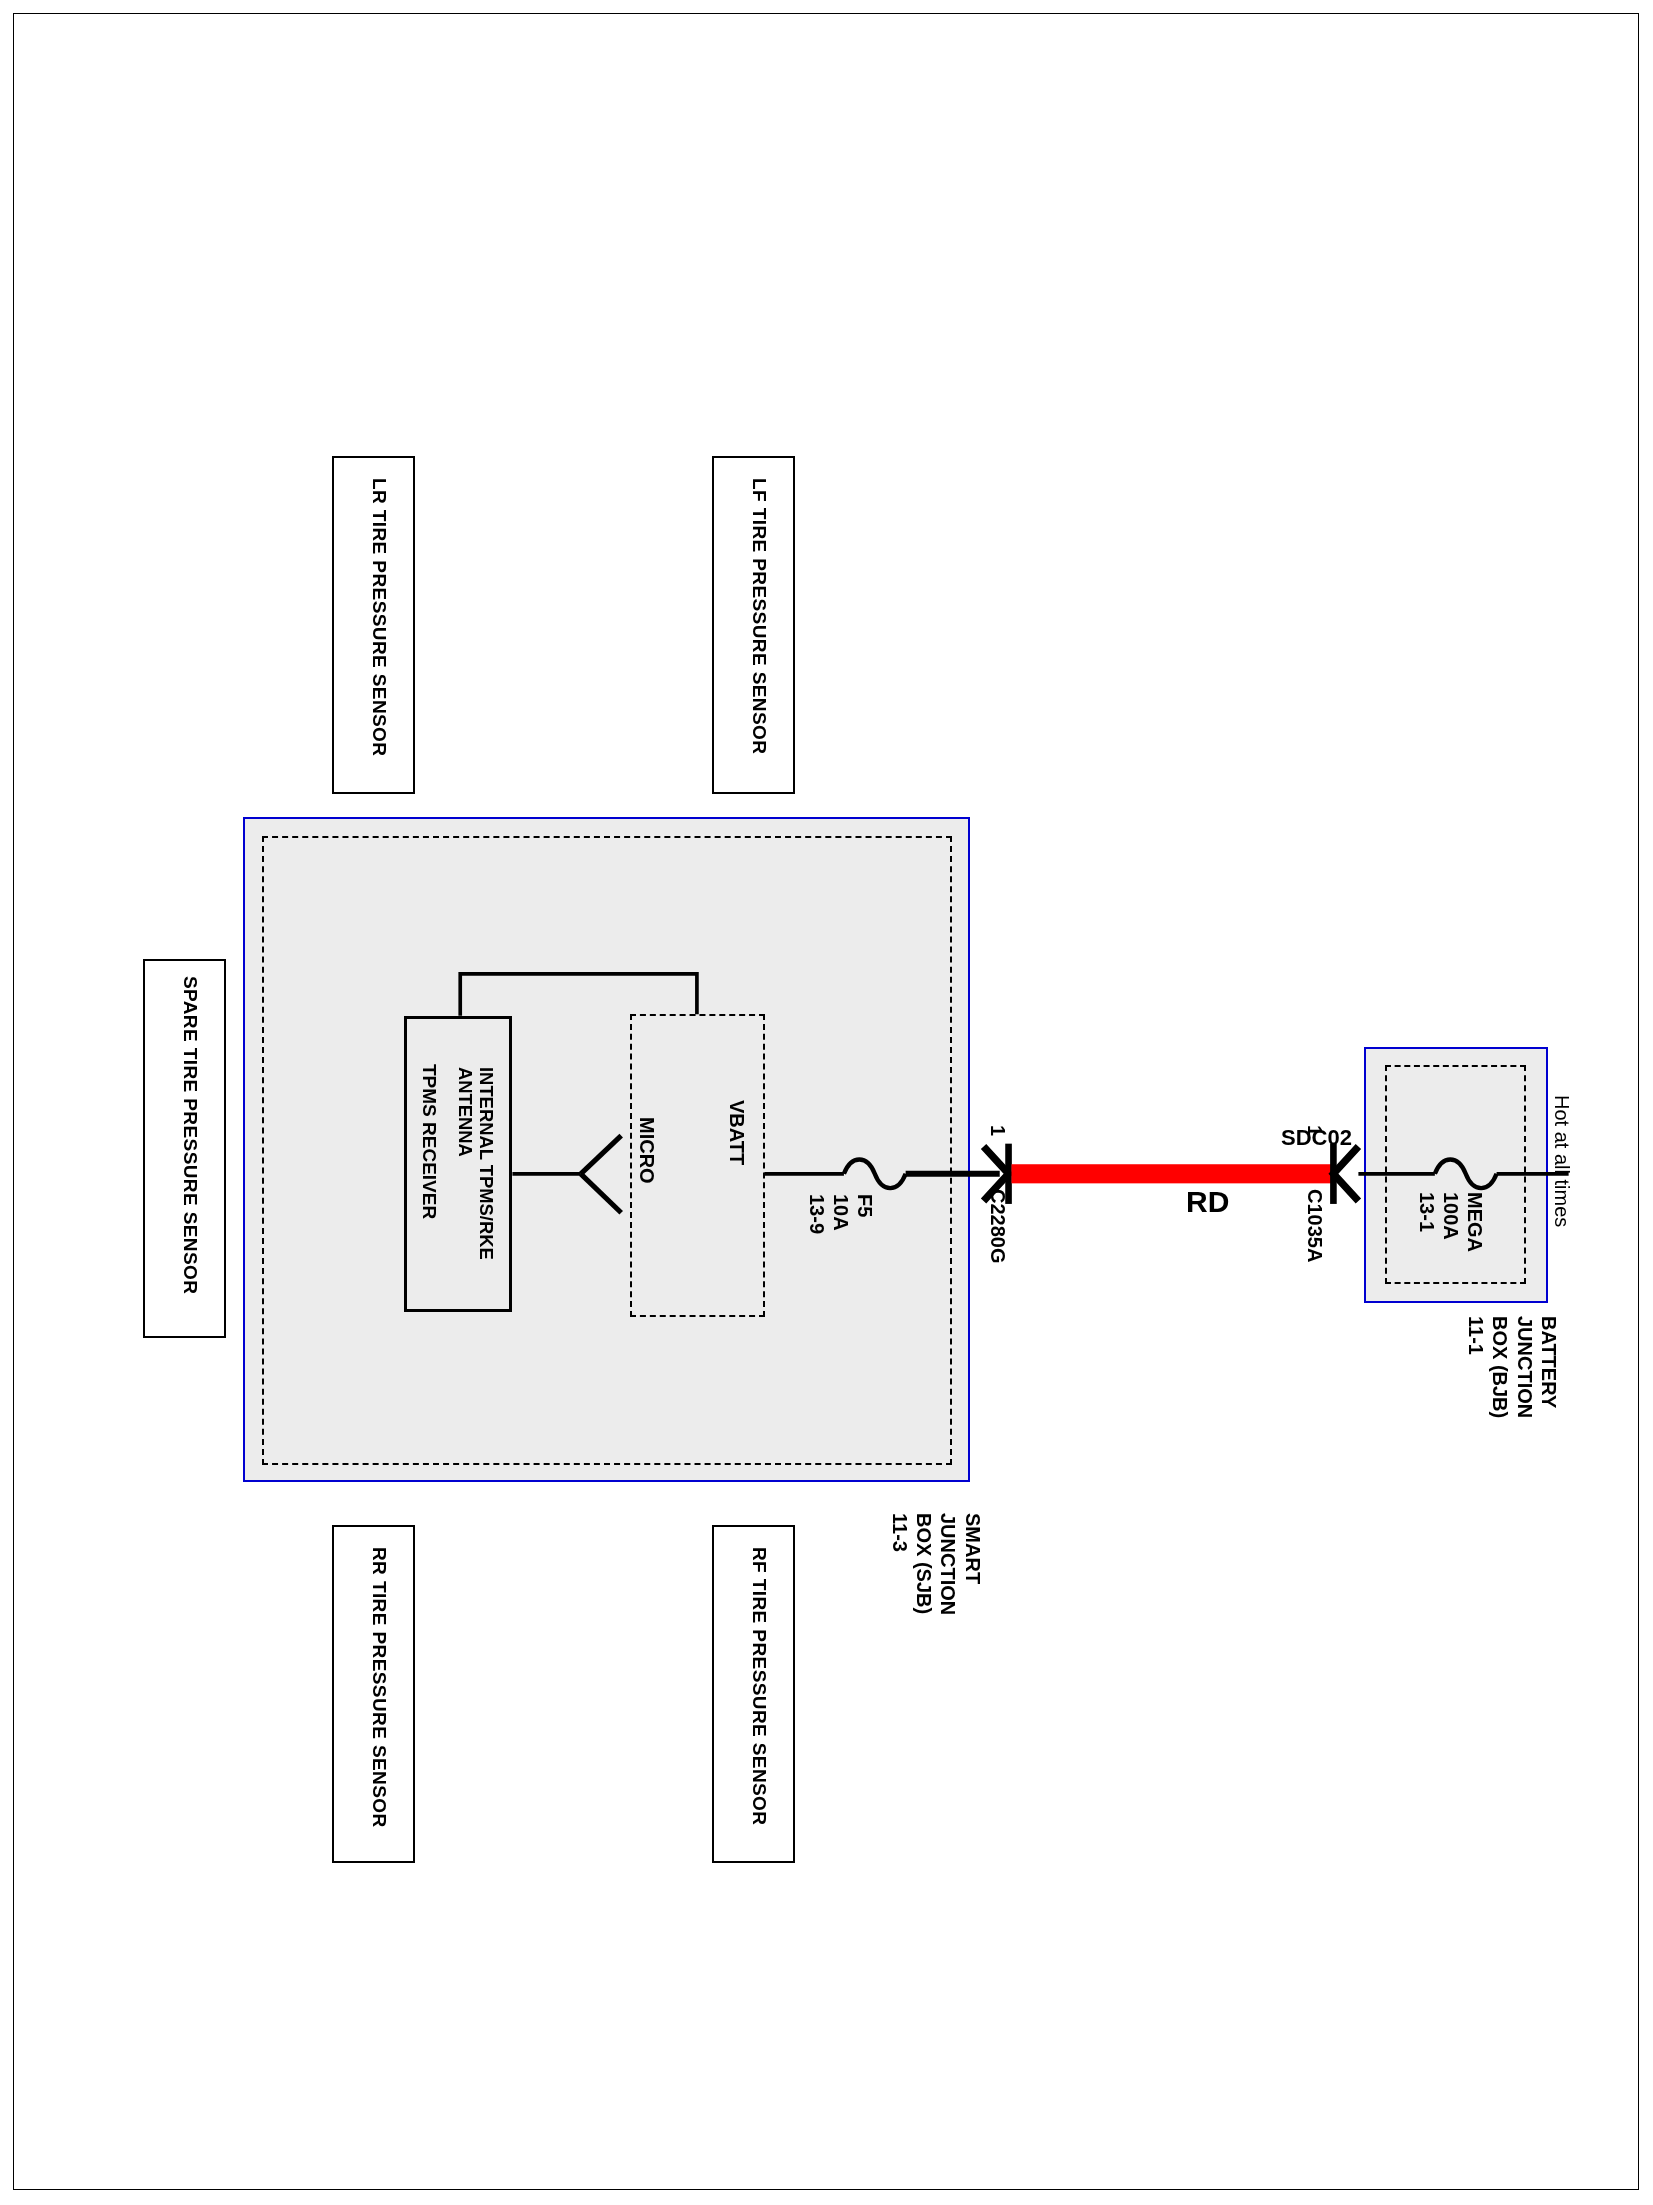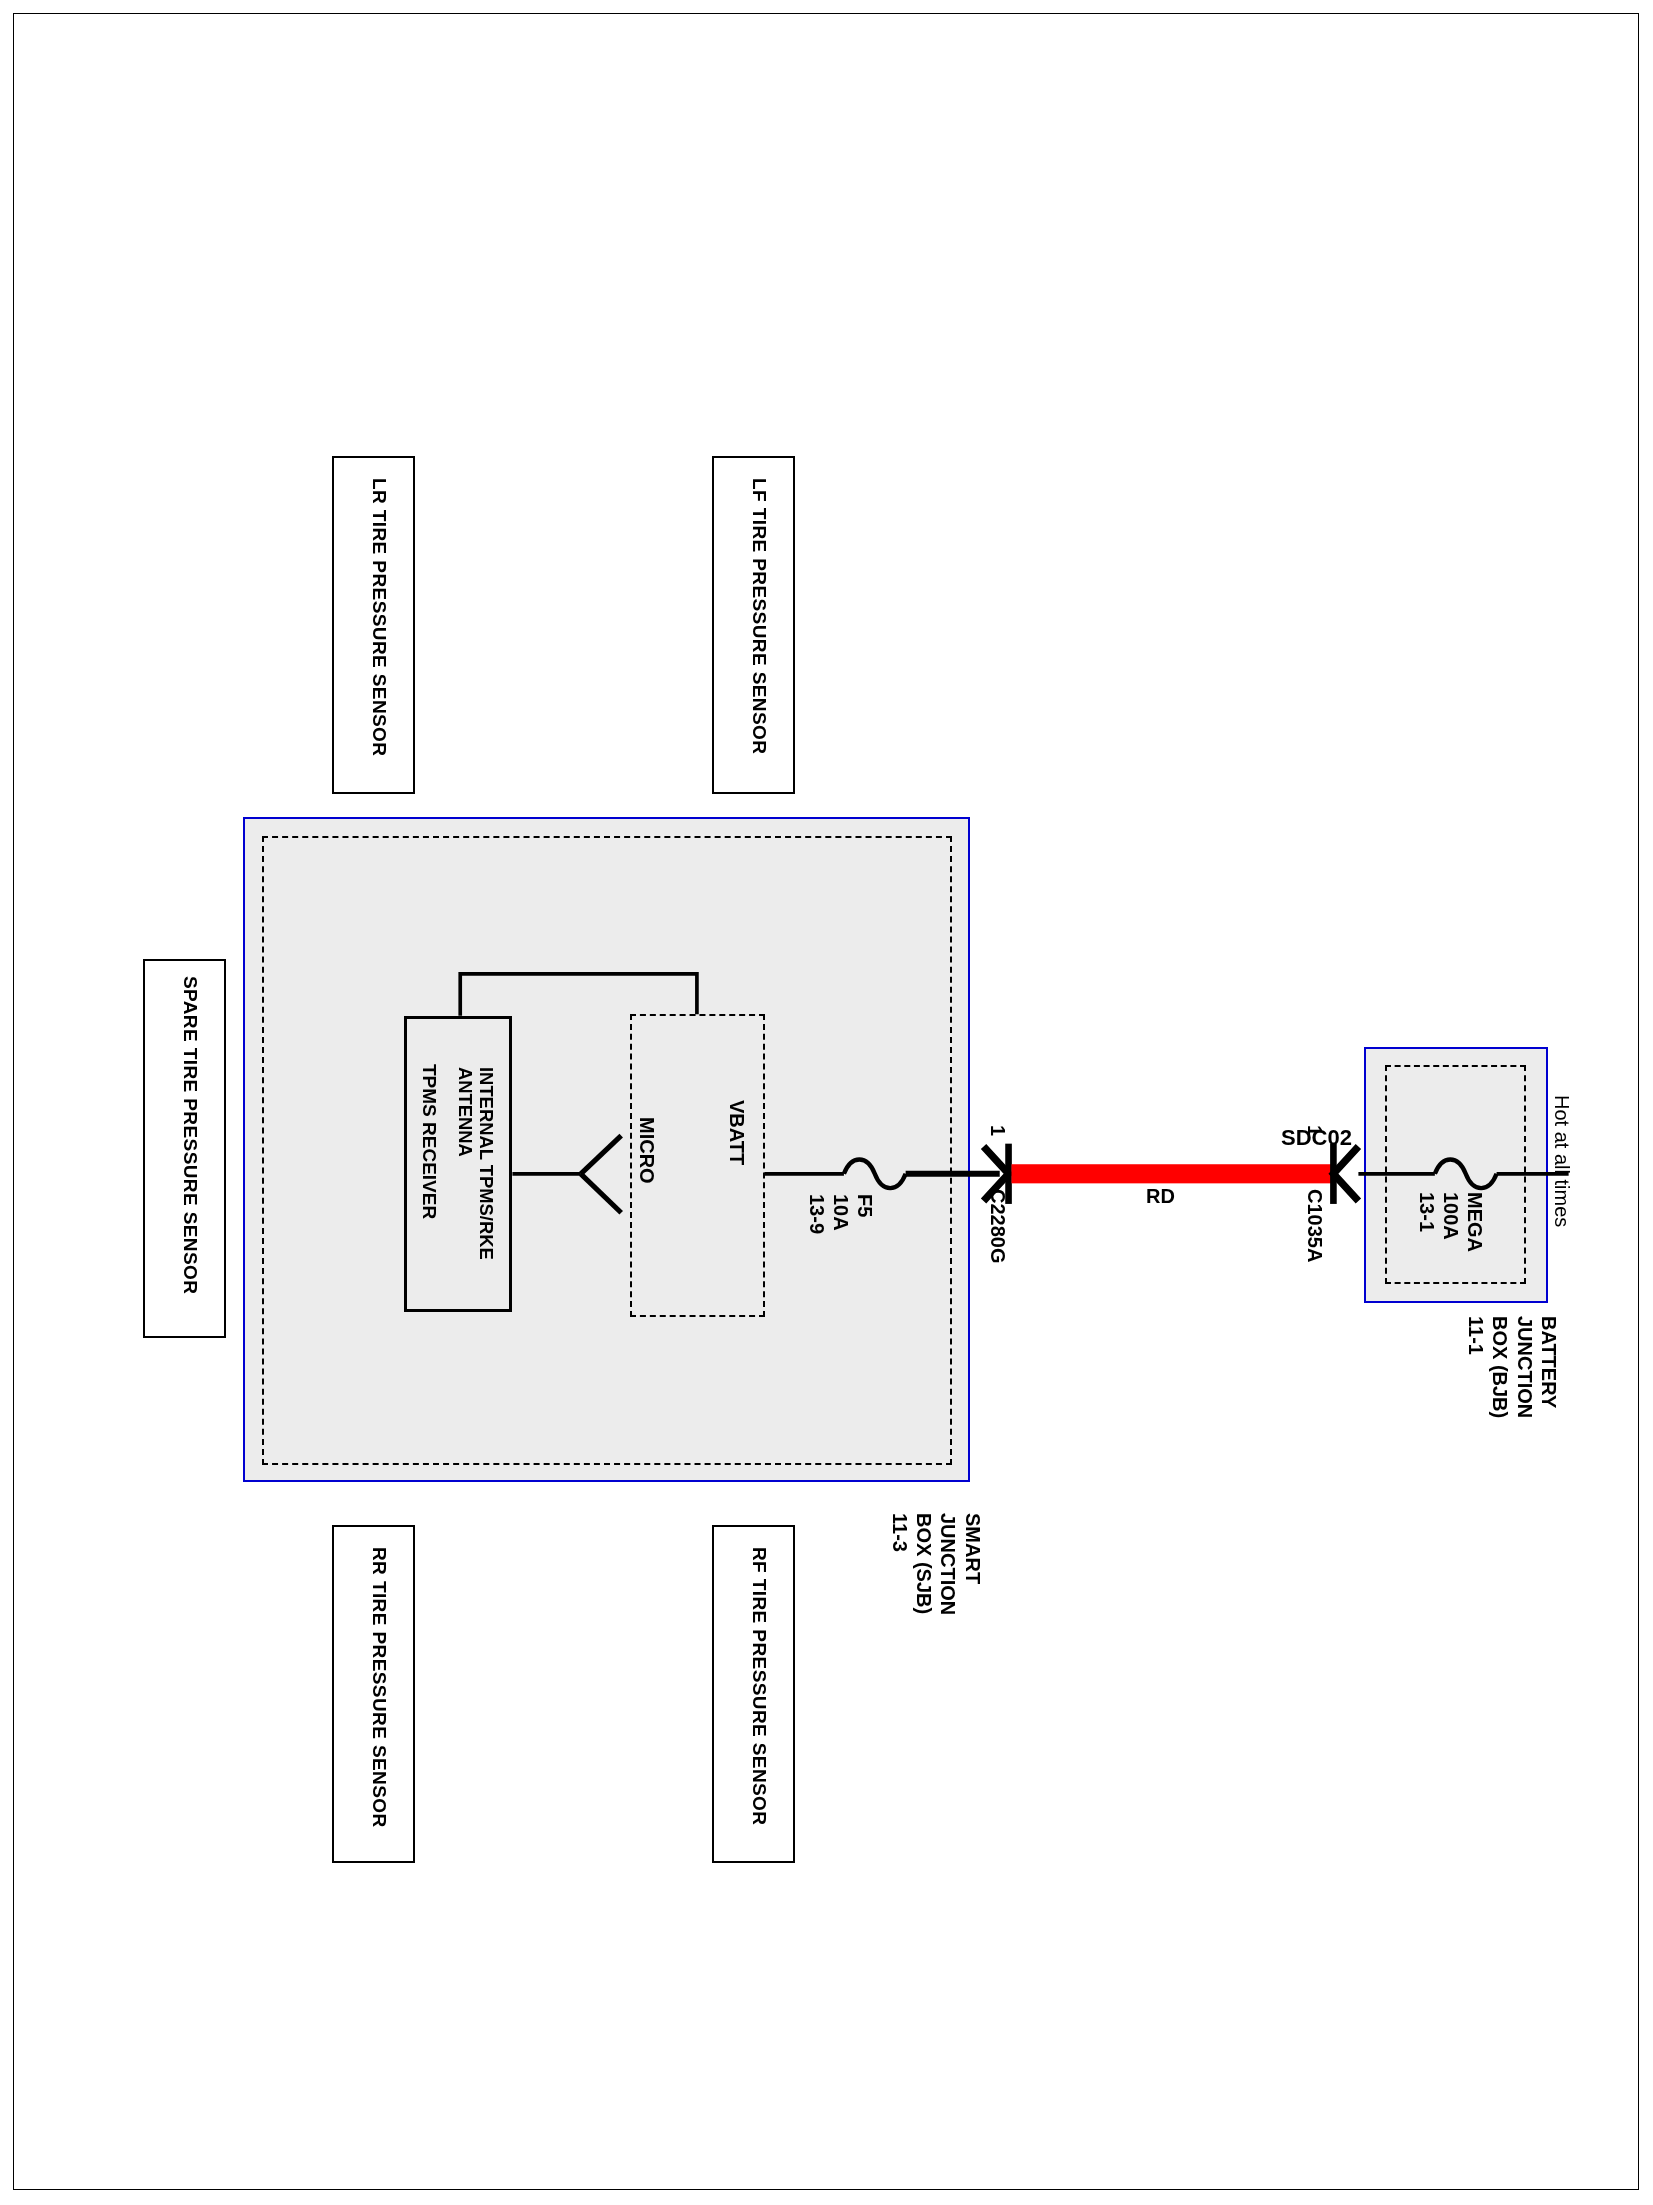--- a/index.html
+++ b/index.html
@@ -85,21 +85,21 @@
   <div class="rot b" style="left:748px;top:1100px;font-size:20px;">VBATT</div>
 
   <div class="rot b" style="left:876px;top:1194px;font-size:20px;">F5</div>
   <div class="rot b" style="left:852px;top:1194px;font-size:20px;">10A</div>
   <div class="rot b" style="left:828px;top:1194px;font-size:20px;">13-9</div>
 
   <div class="rot b" style="left:1009px;top:1125px;font-size:20px;">1</div>
   <div class="rot b" style="left:1009px;top:1189px;font-size:20px;">C2280G</div>
 
   <div class="txt b" style="left:1241px;top:1125px;font-size:22px;margin-left:40px;">SDC02</div>
-  <div class="txt b" style="left:1146px;top:1185px;font-size:20px;text-align:center;">RD</div>
+  <div class="txt b" style="left:1186px;top:1185px;font-size:30px;text-align:center;">RD</div>
 
   <div class="blue-box" style="left:1364px;top:1047px;width:184px;height:256px;"></div>
   <div class="dash-box" style="left:1385px;top:1065px;width:141px;height:219px;"></div>
 
   <div class="rot b" style="left:1326px;top:1125px;font-size:20px;">1</div>
   <div class="rot b" style="left:1326px;top:1189px;font-size:20px;">C1035A</div>
 
   <div class="rot b" style="left:1486px;top:1192px;font-size:20px;">MEGA</div>
   <div class="rot b" style="left:1462px;top:1192px;font-size:20px;">100A</div>
   <div class="rot b" style="left:1438px;top:1192px;font-size:20px;">13-1</div>

